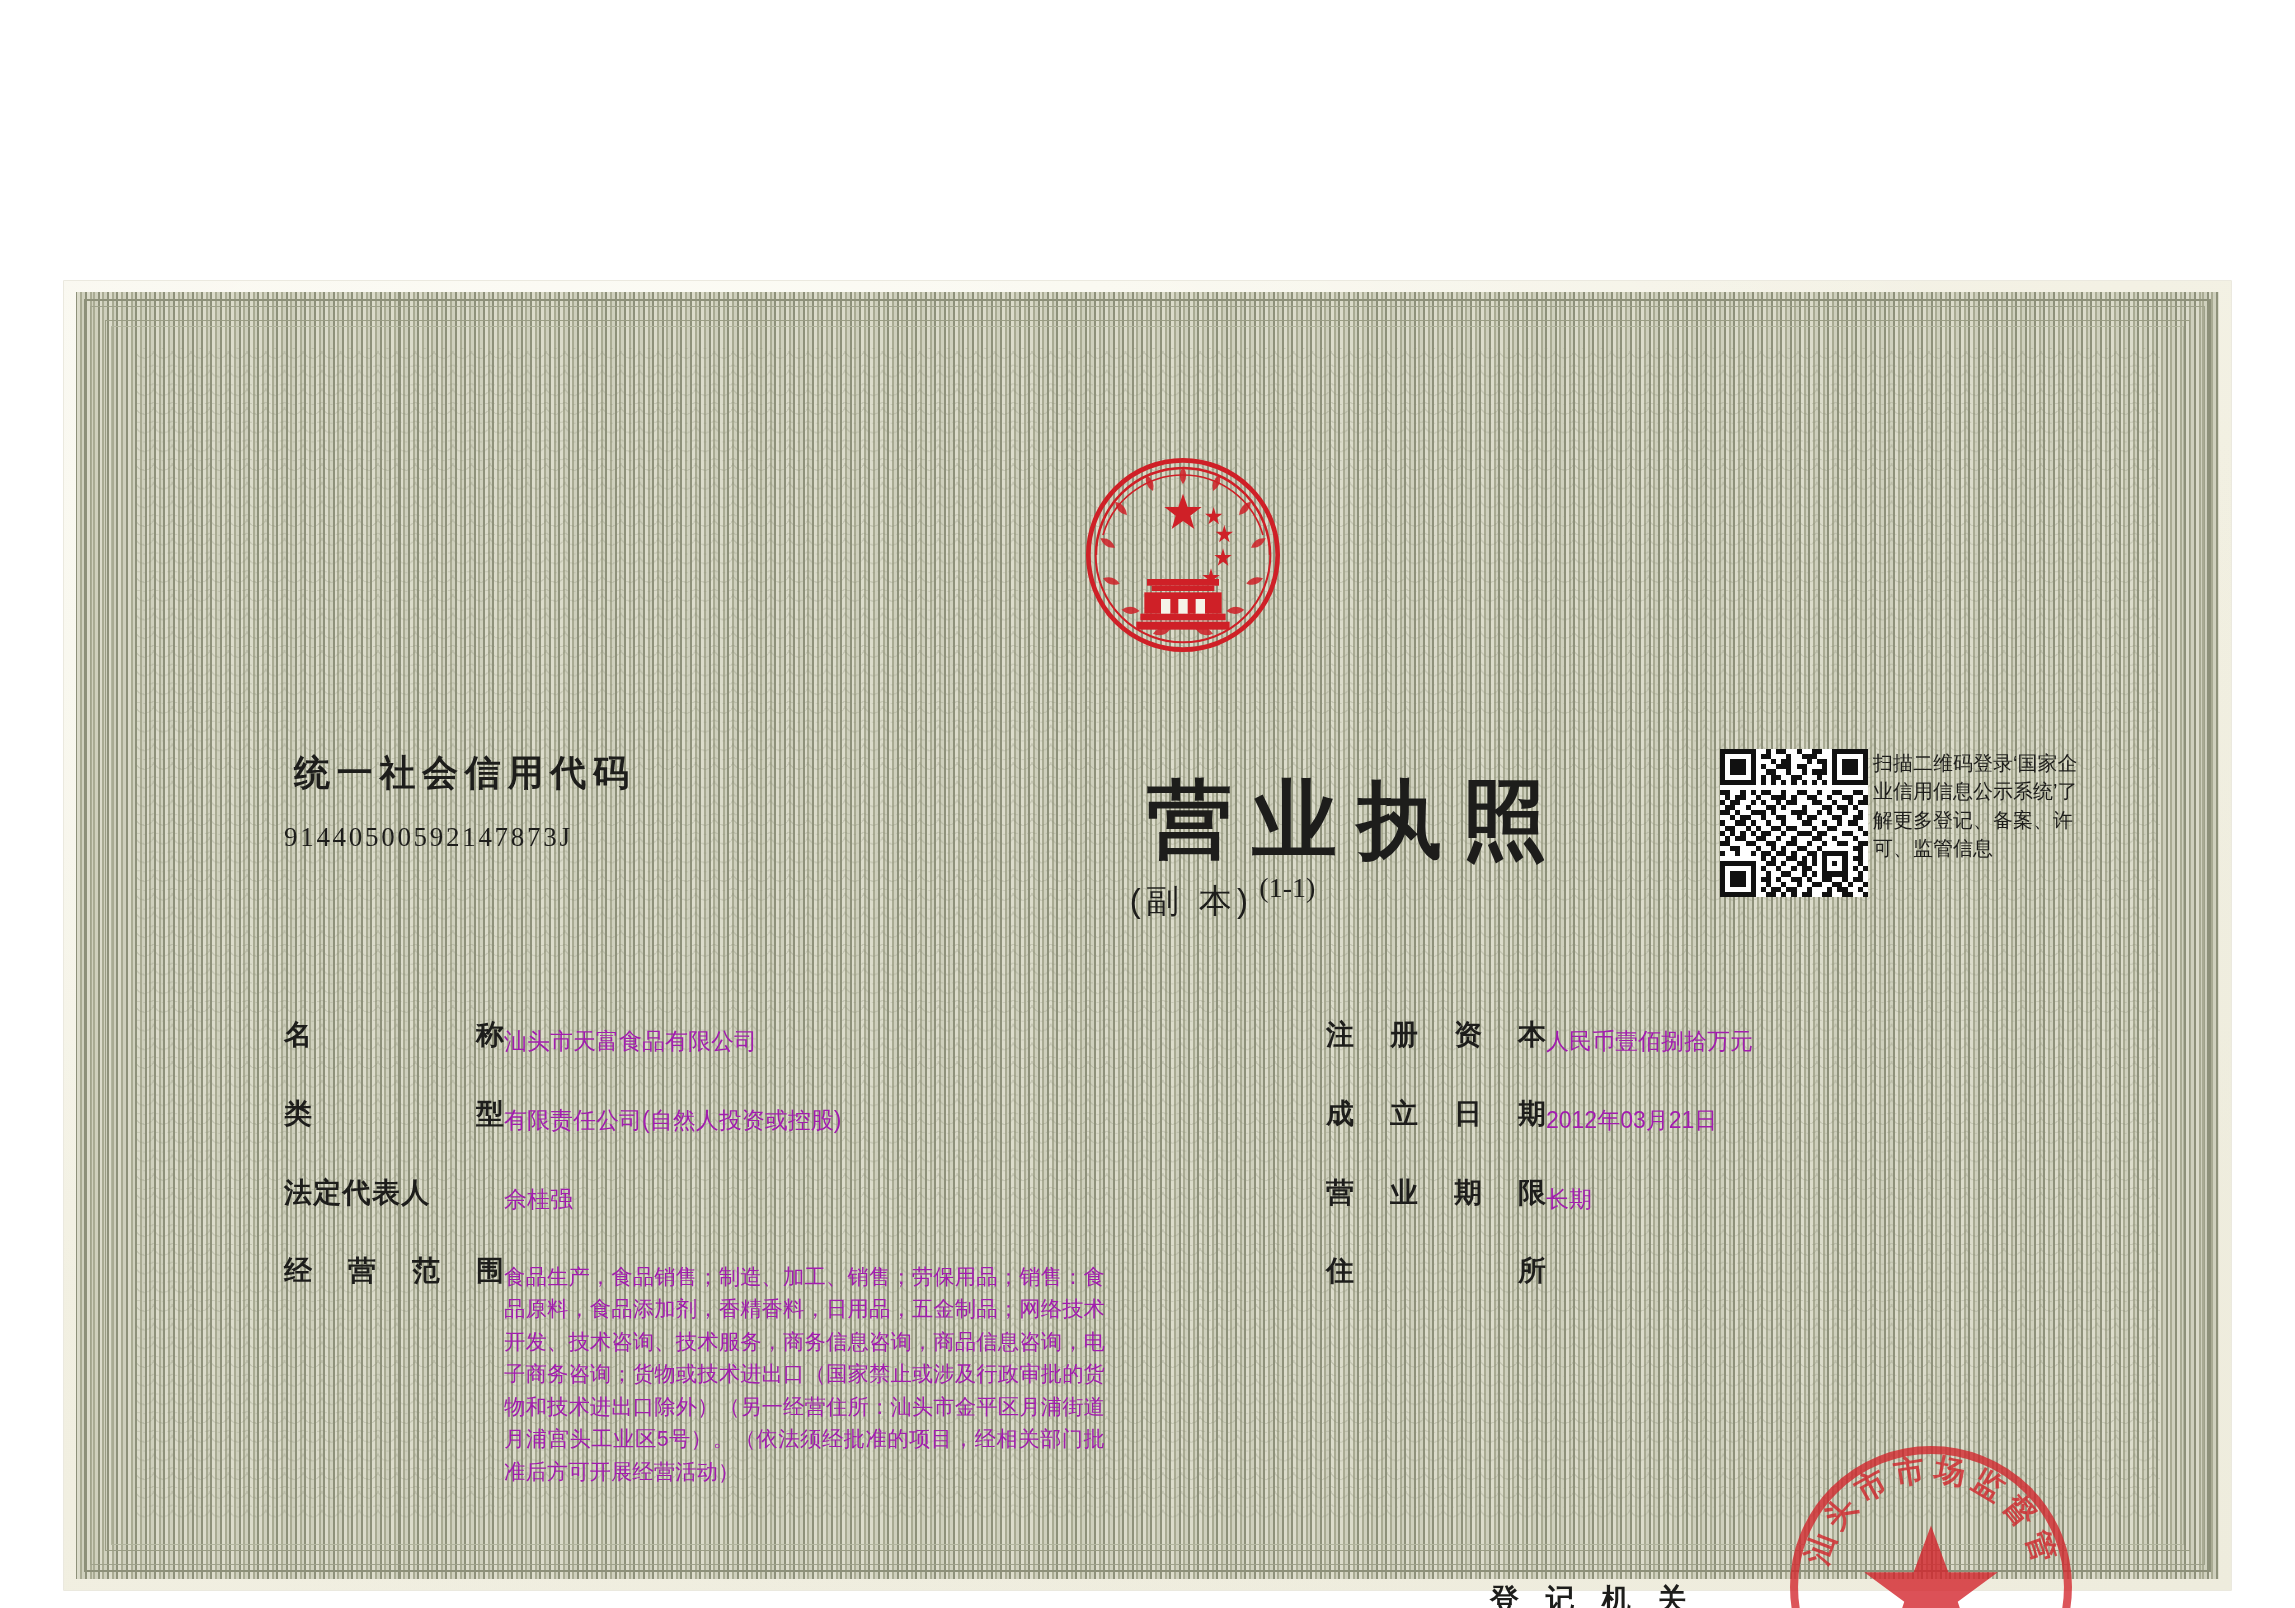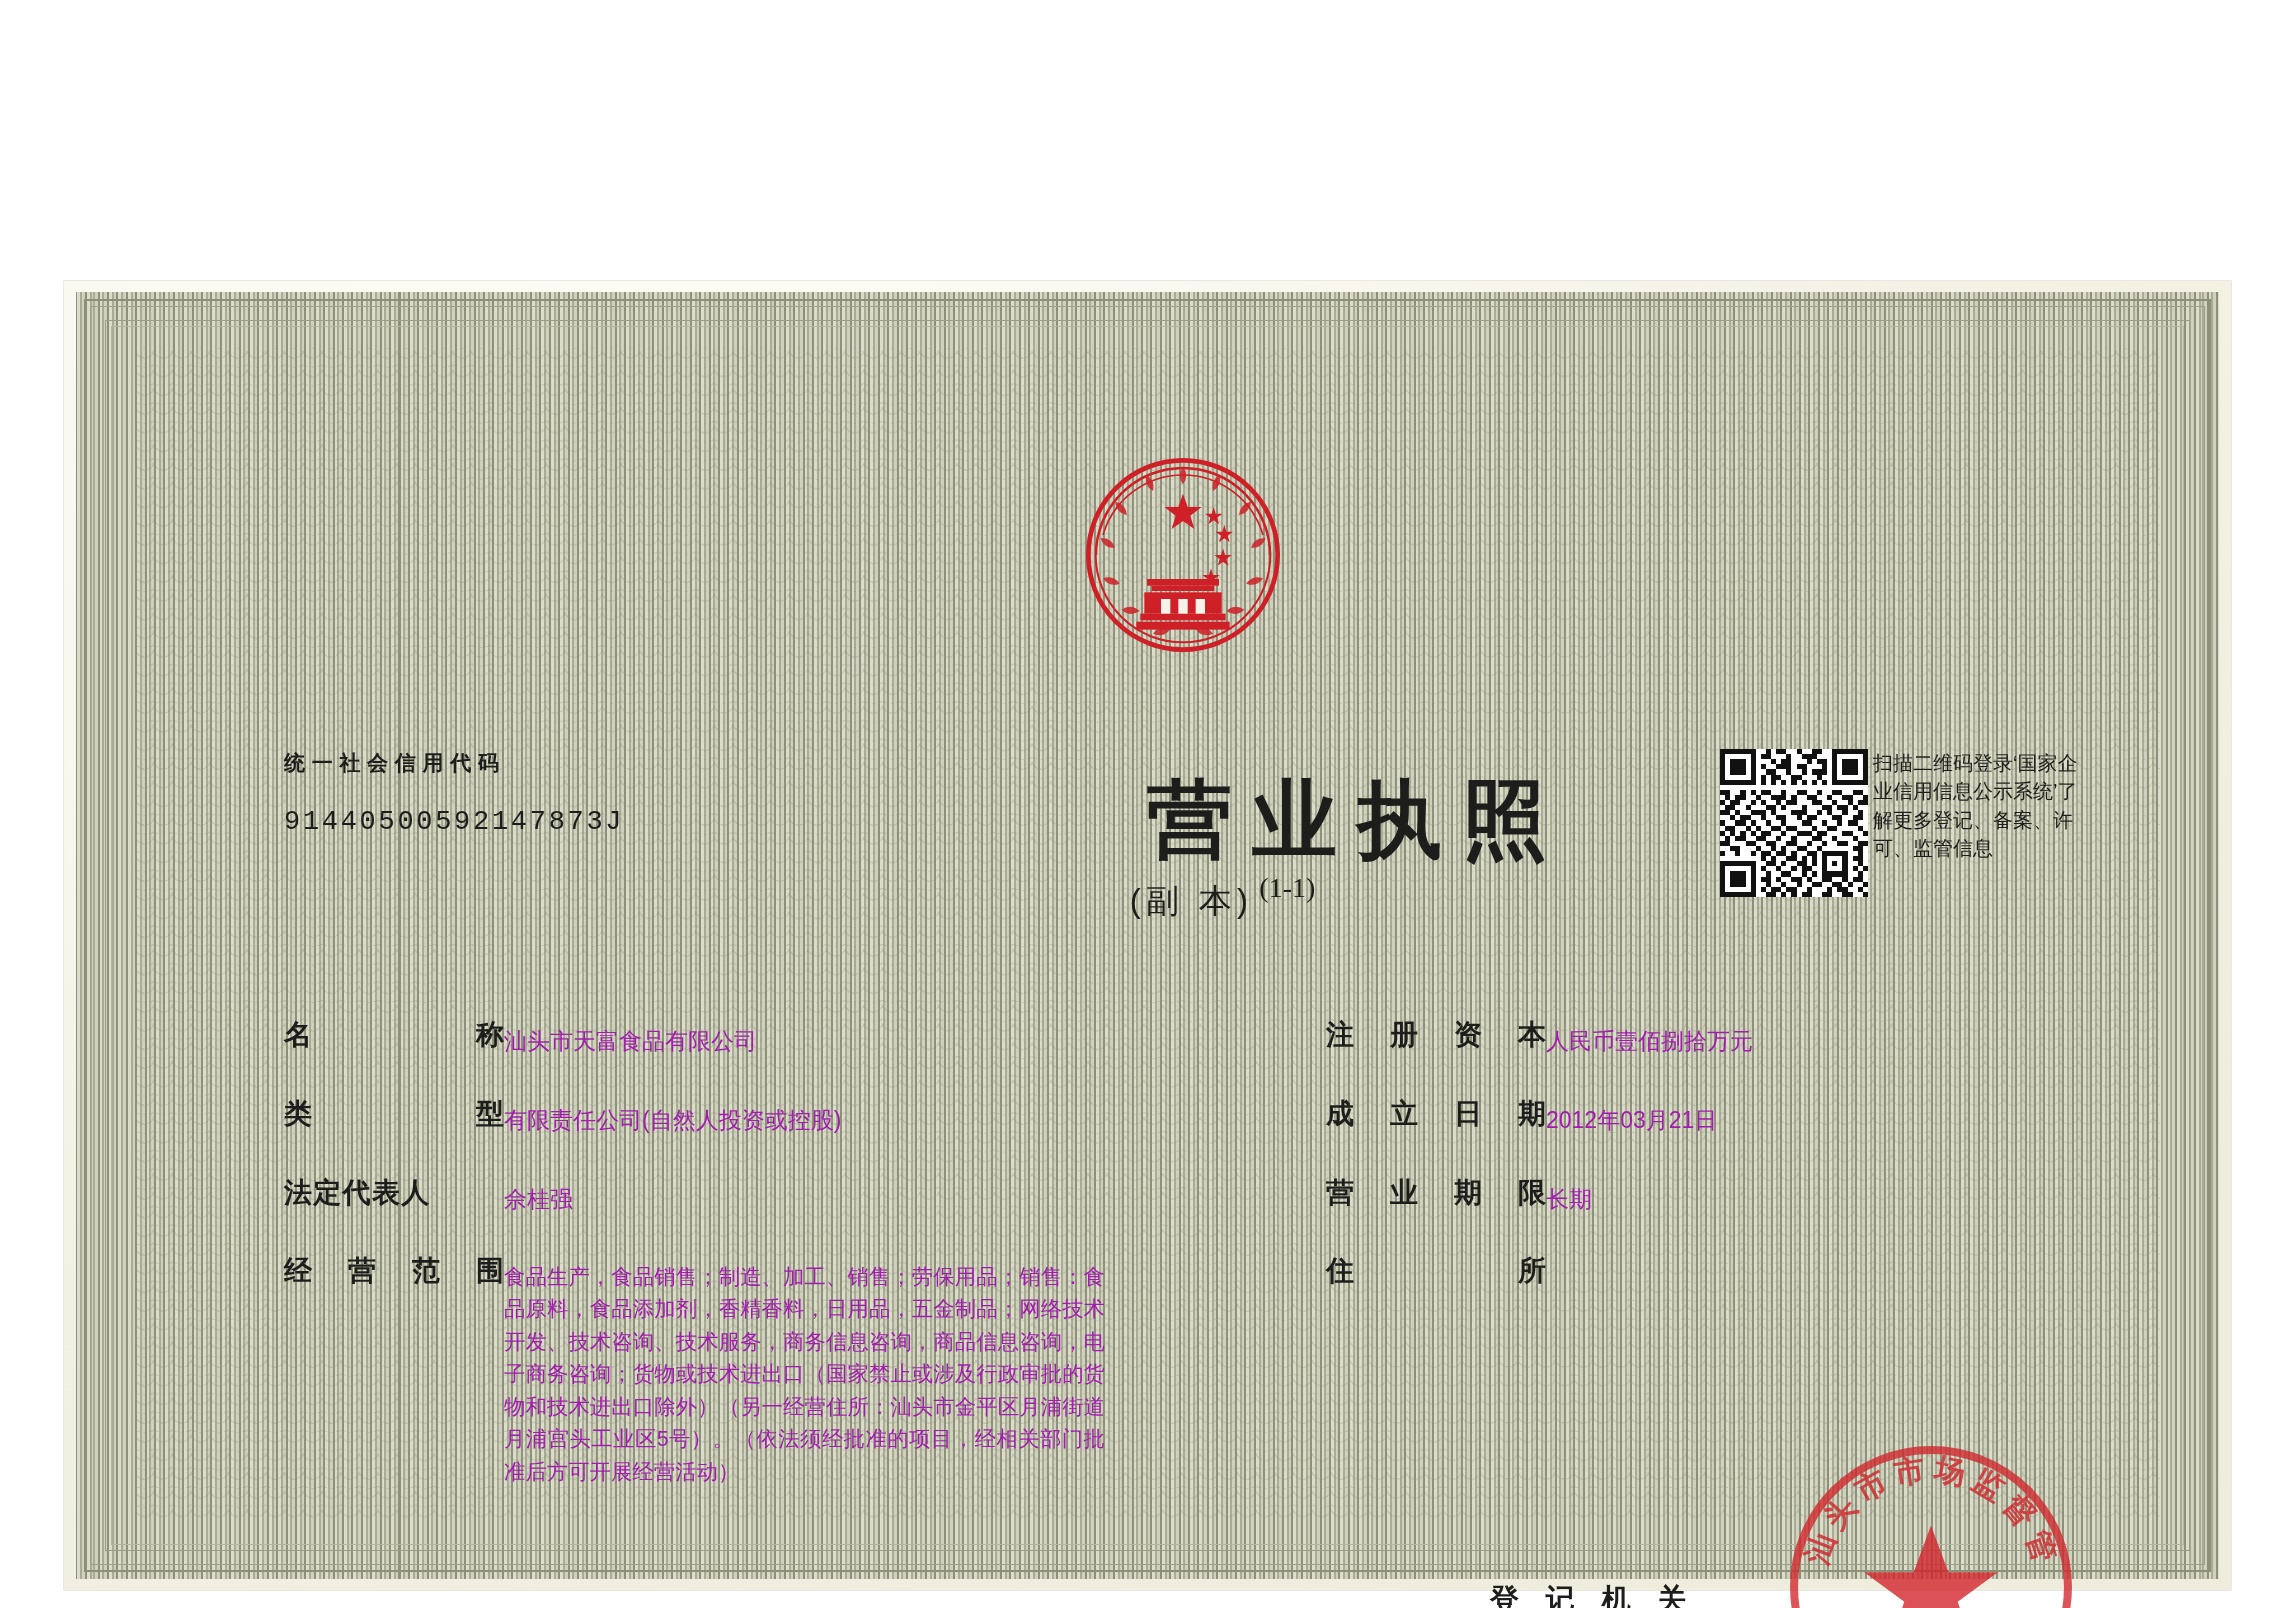--- a/index.html
+++ b/index.html
@@ -158,30 +158,30 @@
   
   #code-block {
     position: absolute;
     left: 220px;
     top: 468px;
     z-index: 5;
     color: #1d1d1b;
   }
   #code-label {
     font-family: Liberation Mono, monospace;
-    font-size: 21px;
+    font-size: 36px;
     font-weight: bold;
     letter-spacing: 6.7px;
+    margin-left: 10px;
   }
   #code-value {
-    margin-top: 30px;
-    font-family: Liberation Mono, monospace;
+    margin-top: 24px;
+    font-family: Liberation Serif, serif;
     font-size: 27px;
     letter-spacing: 2.7px;
-    text-align: right;
   }
 
   
   #qr-block {
     position: absolute;
     left: 1656px;
     top: 468px;
     display: flex;
     gap: 5px;
     z-index: 5;

